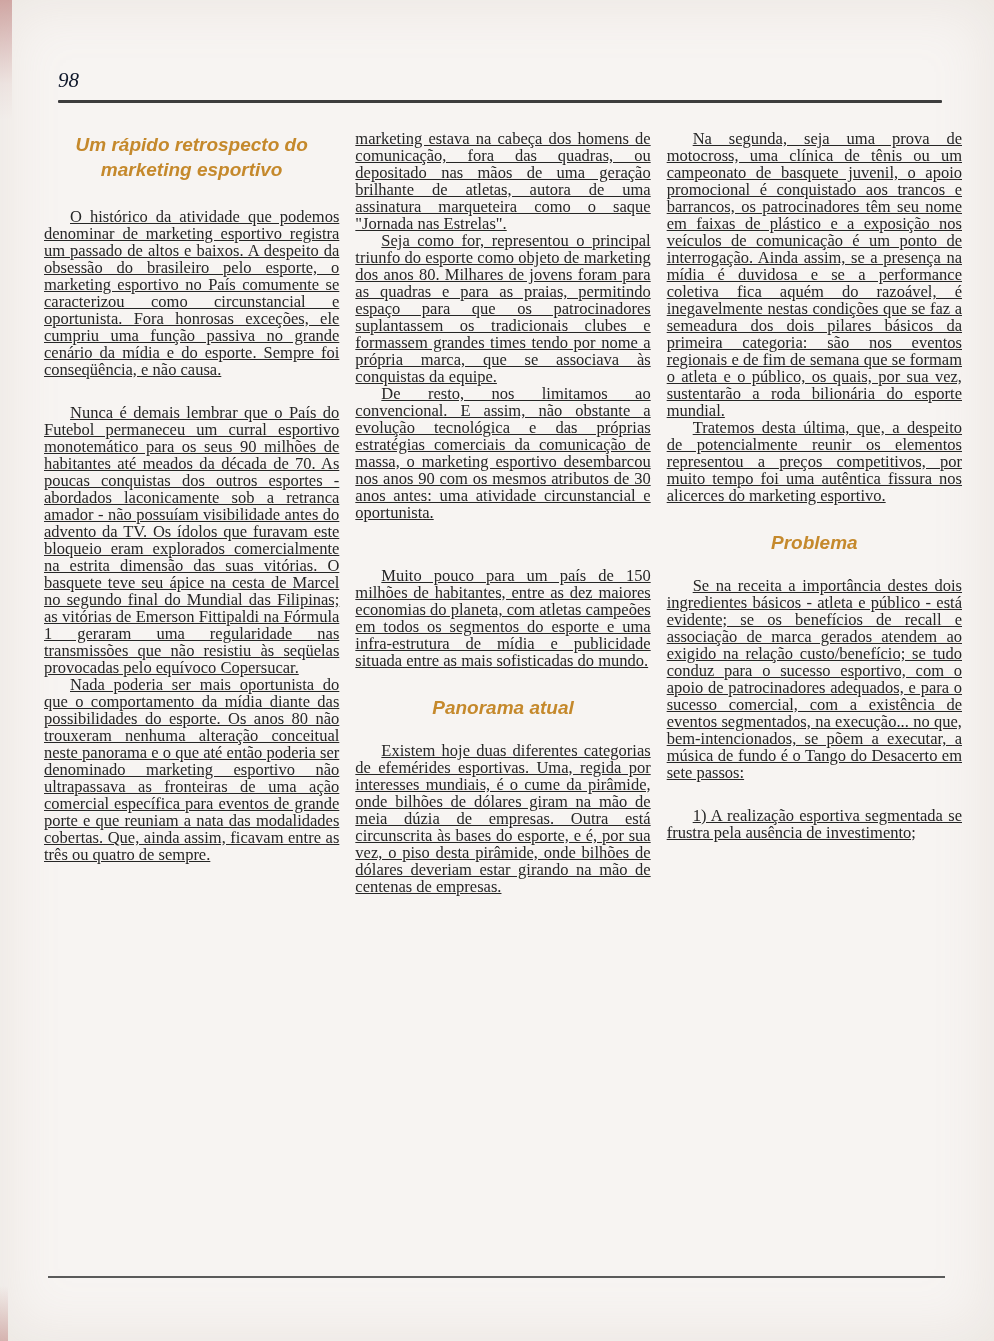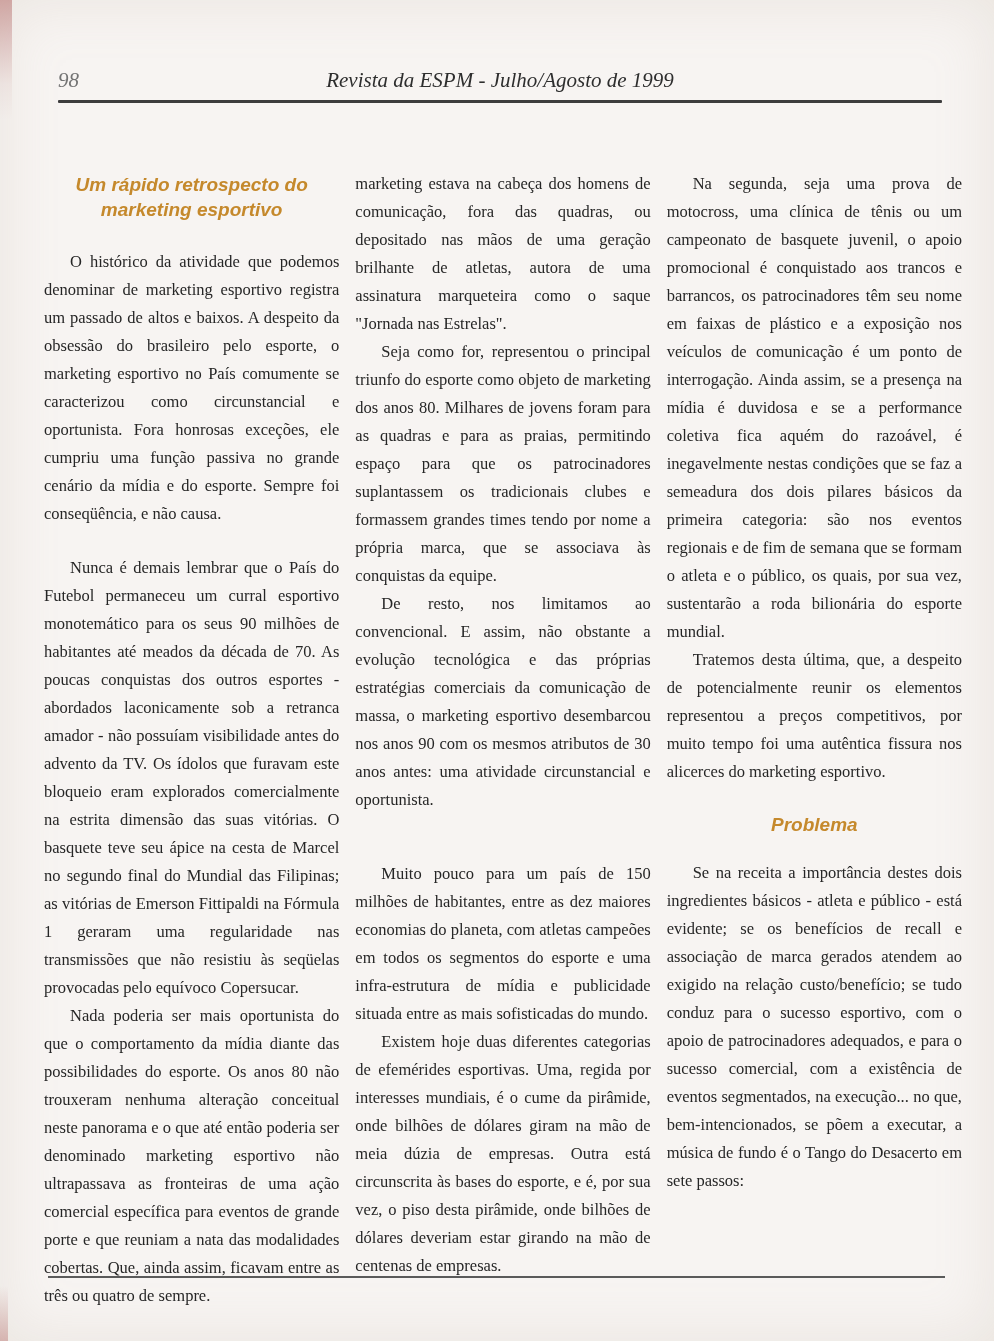--- a/index.html
+++ b/index.html
@@ -37,21 +37,21 @@
     left: 58px;
     right: 52px;
     height: 34px;
   }
   .page-number {
     position: absolute;
     left: 0;
     top: 2px;
     font-style: italic;
     font-size: 21px;
-    color: #737373;
+    color: #0f172a;
   }
   .journal-title {
     position: absolute;
     left: 0; right: 0;
     top: 2px;
     text-align: center;
     font-style: italic;
     font-size: 21px;
     color: #2e2e2e;
   }
@@ -73,29 +73,29 @@
     background: #5a5a5a;
   }
   main.columns {
     position: absolute;
     top: 130px;
     left: 44px;
     width: 918px;
     display: grid;
     grid-template-columns: repeat(3, 1fr);
     column-gap: 16px;
-    margin-top: 40px;
   }
   .col p {
     margin: 0;
     font-size: 16.5px;
-    line-height: 28px;
+    line-height: 17px;
     text-align: justify;
     text-indent: 26px;
     color: #262626;
+    text-decoration: underline;
   }
   .col p.noindent { text-indent: 0; }
   .gap-sm { height: 26px; }
   .gap-lg { height: 46px; }
   h2.section-heading {
     margin: 0;
     font-family: "Liberation Sans", "DejaVu Sans", sans-serif;
     font-style: italic;
     font-weight: bold;
     font-size: 19px;
@@ -109,48 +109,49 @@
 </head>
 <body>
 
 <div class="page">
 
   <div class="artifact top-left"></div>
   <div class="artifact bottom-left"></div>
 
   <header class="page-header">
     <span class="page-number">98</span>
-    <div class="journal-title">Revista da ESPM - Julho/Agosto de 1999</div>
   </header>
   <div class="header-rule"></div>
 
   <main class="columns">
 
     <section class="col">
       <h2 class="section-heading col1-top">Um rápido retrospecto do marketing esportivo</h2>
       <p>O histórico da atividade que podemos denominar de marketing esportivo registra um passado de altos e baixos. A despeito da obsessão do brasileiro pelo esporte, o marketing esportivo no País comumente se caracterizou como circunstancial e oportunista. Fora honrosas exceções, ele cumpriu uma função passiva no grande cenário da mídia e do esporte. Sempre foi conseqüência, e não causa.</p>
       <div class="gap-sm"></div>
       <p>Nunca é demais lembrar que o País do Futebol permaneceu um curral esportivo monotemático para os seus 90 milhões de habitantes até meados da década de 70. As poucas conquistas dos outros esportes - abordados laconicamente sob a retranca amador - não possuíam visibilidade antes do advento da TV. Os ídolos que furavam este bloqueio eram explorados comercialmente na estrita dimensão das suas vitórias. O basquete teve seu ápice na cesta de Marcel no segundo final do Mundial das Filipinas; as vitórias de Emerson Fittipaldi na Fórmula 1 geraram uma regularidade nas transmissões que não resistiu às seqüelas provocadas pelo equívoco Copersucar.</p>
       <p>Nada poderia ser mais oportunista do que o comportamento da mídia diante das possibilidades do esporte. Os anos 80 não trouxeram nenhuma alteração conceitual neste panorama e o que até então poderia ser denominado marketing esportivo não ultrapassava as fronteiras de uma ação comercial específica para eventos de grande porte e que reuniam a nata das modalidades cobertas. Que, ainda assim, ficavam entre as três ou quatro de sempre.</p>
     </section>
 
     <section class="col">
       <p class="noindent">marketing estava na cabeça dos homens de comunicação, fora das quadras, ou depositado nas mãos de uma geração brilhante de atletas, autora de uma assinatura marqueteira como o saque "Jornada nas Estrelas".</p>
       <p>Seja como for, representou o principal triunfo do esporte como objeto de marketing dos anos 80. Milhares de jovens foram para as quadras e para as praias, permitindo espaço para que os patrocinadores suplantassem os tradicionais clubes e formassem grandes times tendo por nome a própria marca, que se associava às conquistas da equipe.</p>
       <p>De resto, nos limitamos ao convencional. E assim, não obstante a evolução tecnológica e das próprias estratégias comerciais da comunicação de massa, o marketing esportivo desembarcou nos anos 90 com os mesmos atributos de 30 anos antes: uma atividade circunstancial e oportunista.</p>
       <div class="gap-lg"></div>
       <p>Muito pouco para um país de 150 milhões de habitantes, entre as dez maiores economias do planeta, com atletas campeões em todos os segmentos do esporte e uma infra-estrutura de mídia e publicidade situada entre as mais sofisticadas do mundo.</p>
+      <h2 class="section-heading mid">Panorama atual</h2>
       <p>Existem hoje duas diferentes categorias de efemérides esportivas. Uma, regida por interesses mundiais, é o cume da pirâmide, onde bilhões de dólares giram na mão de meia dúzia de empresas. Outra está circunscrita às bases do esporte, e é, por sua vez, o piso desta pirâmide, onde bilhões de dólares deveriam estar girando na mão de centenas de empresas.</p>
     </section>
 
     <section class="col">
       <p>Na segunda, seja uma prova de motocross, uma clínica de tênis ou um campeonato de basquete juvenil, o apoio promocional é conquistado aos trancos e barrancos, os patrocinadores têm seu nome em faixas de plástico e a exposição nos veículos de comunicação é um ponto de interrogação. Ainda assim, se a presença na mídia é duvidosa e se a performance coletiva fica aquém do razoável, é inegavelmente nestas condições que se faz a semeadura dos dois pilares básicos da primeira categoria: são nos eventos regionais e de fim de semana que se formam o atleta e o público, os quais, por sua vez, sustentarão a roda bilionária do esporte mundial.</p>
       <p>Tratemos desta última, que, a despeito de potencialmente reunir os elementos representou a preços competitivos, por muito tempo foi uma autêntica fissura nos alicerces do marketing esportivo.</p>
       <h2 class="section-heading mid">Problema</h2>
       <p>Se na receita a importância destes dois ingredientes básicos - atleta e público - está evidente; se os benefícios de recall e associação de marca gerados atendem ao exigido na relação custo/benefício; se tudo conduz para o sucesso esportivo, com o apoio de patrocinadores adequados, e para o sucesso comercial, com a existência de eventos segmentados, na execução... no que, bem-intencionados, se põem a executar, a música de fundo é o Tango do Desacerto em sete passos:</p>
       <div class="gap-sm"></div>
+      <p>1) A realização esportiva segmentada se frustra pela ausência de investimento;</p>
     </section>
 
   </main>
 
   <div class="footer-rule"></div>
 
 </div>
 
 </body></html>

